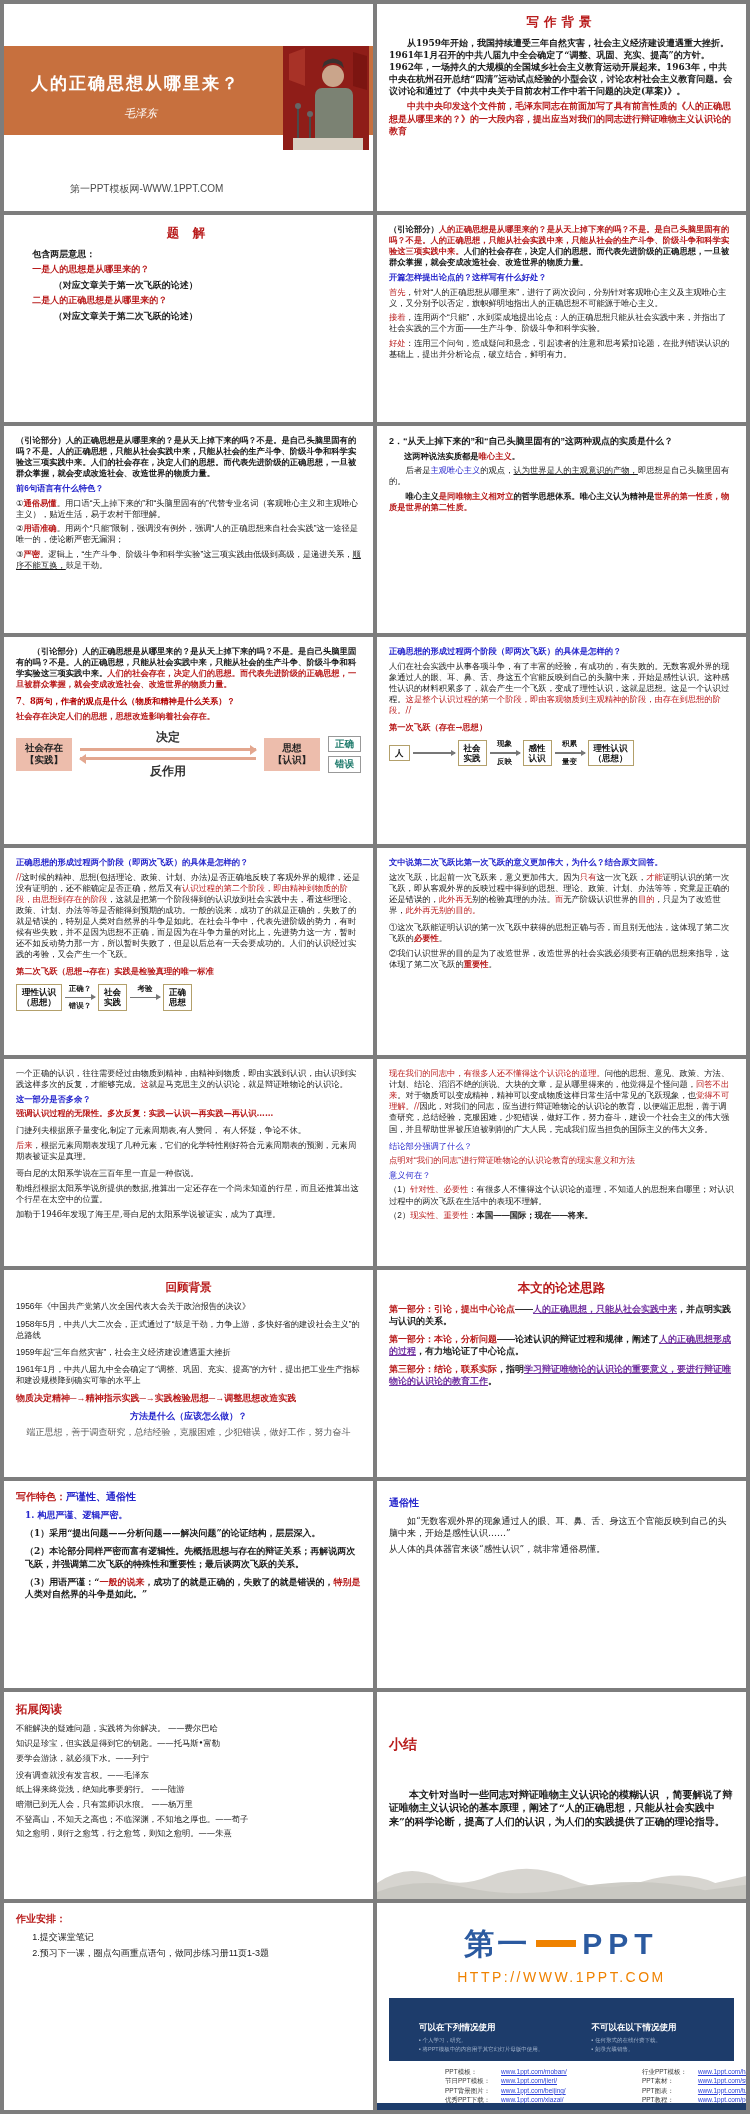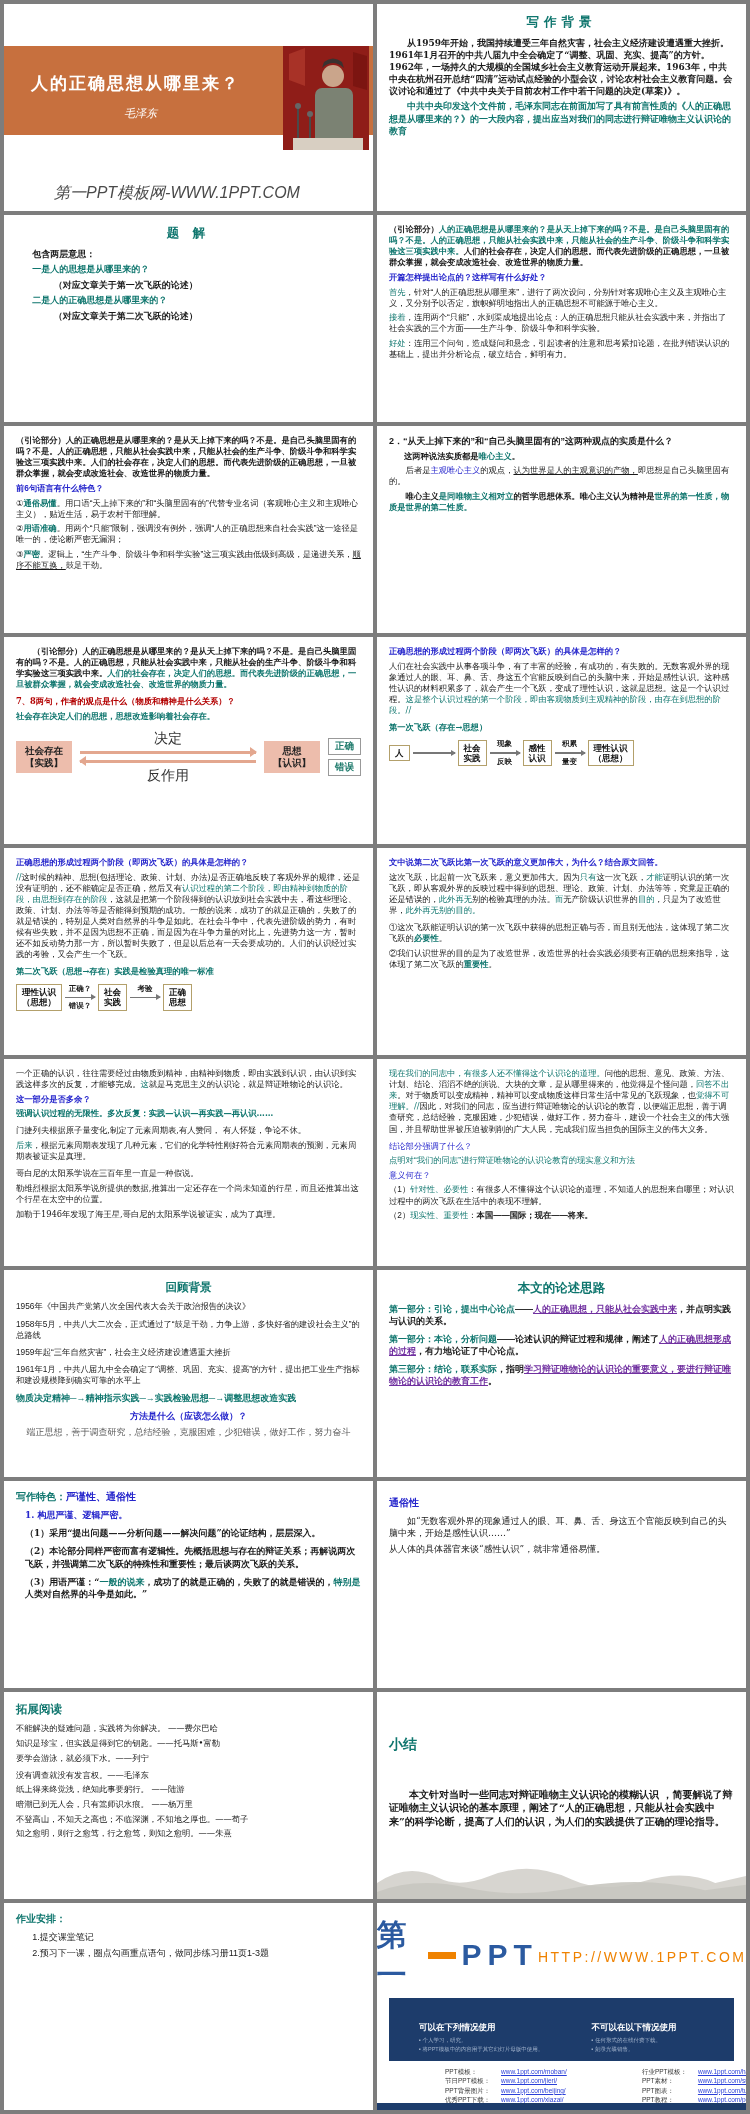--- a/index.html
+++ b/index.html
@@ -4,45 +4,45 @@
 <style>
   html,body{margin:0;padding:0;background:#7d7d7d;}
   .grid{width:750px;height:2114px;display:grid;grid-template-columns:1fr 1fr;
         grid-template-rows:repeat(10,1fr);gap:4px;background:#7d7d7d;padding:4px;
         box-sizing:border-box;font-family:"Liberation Sans",sans-serif;}
   section.slide{background:#fff;overflow:hidden;padding:9px 12px;font-size:8.3px;
         line-height:1.34;color:#1a1a1a;position:relative;box-sizing:border-box;}
   .blk{margin:0 0 3.5px;}
   .ttl{font-weight:bold;font-size:11px;margin:1px 0 6px;}
   .ctr{text-align:center}
-  .r{color:#0f766e}.dr{color:#b30000}.bl{color:#2626cc}.pu{color:#7030a0}.gy{color:#595959}
+  .r{color:#b91c1c}.dr{color:#b30000}.bl{color:#2626cc}.pu{color:#7030a0}.gy{color:#595959}
   .k{font-family:"DejaVu Serif","Liberation Serif",serif;}
   .b{font-weight:bold}.u{text-decoration:underline}
   .ind{text-indent:2em}.pl1{padding-left:1em}.pl2{padding-left:1.8em}.pl4{padding-left:4.2em}
   .mt{margin-top:6px}
   .sp{letter-spacing:5px}
   .fs9{font-size:9px}.fs10{font-size:10px}.fs11{font-size:11.5px}.fs12{font-size:12.5px}.fs13{font-size:14px}
 
   
   .s0{background:#f2f0ec;padding:0;}
   .s0 .banner{position:absolute;left:0;right:0;top:42px;height:89px;background:#c7703e;}
   .s0 .t{color:#fff;font-size:17px;font-weight:bold;letter-spacing:2px;padding:26px 0 0 27px;
          font-family:"DejaVu Serif","Liberation Serif",serif;}
   .s0 .a{color:#fff;font-size:11px;padding:12px 0 0 120px;font-style:italic;
          font-family:"DejaVu Serif","Liberation Serif",serif;}
   .s0 .photo{position:absolute;right:4px;top:42px;width:86px;height:104px;}
-  .s0 .site{position:absolute;left:50px;top:178px;color:#4a4a4a;font-size:16px;font-style:italic;}
+  .s0 .site{position:absolute;left:66px;top:178px;color:#4a4a4a;font-size:10px;}
 
   
   .dgA{display:flex;align-items:center;gap:8px;margin-top:7px;
        font-family:"DejaVu Serif","Liberation Serif",serif;}
   .dgA .bx{background:#edbdac;color:#222;font-weight:bold;text-align:center;
        padding:4px 9px;font-size:9.5px;line-height:1.3;font-family:Liberation Serif, serif;}
   .dgA .mid{display:flex;flex-direction:column;align-items:center;flex:1;}
-  .dgA .lbl{font-weight:normal;font-size:14px;color:#333;}
+  .dgA .lbl{font-weight:bold;font-size:12px;color:#333;}
   .arrR{width:100%;height:3px;background:#e3a78f;position:relative;margin:3px 0;}
   .arrR:after{content:"";position:absolute;right:-1px;top:-3.5px;width:0;height:0;
        border-left:7px solid #e3a78f;border-top:5px solid transparent;border-bottom:5px solid transparent;}
   .arrL{width:100%;height:3px;background:#e3a78f;position:relative;margin:3px 0;}
   .arrL:after{content:"";position:absolute;left:-1px;top:-3.5px;width:0;height:0;
        border-right:7px solid #e3a78f;border-top:5px solid transparent;border-bottom:5px solid transparent;}
   .dgA .chips{display:flex;flex-direction:column;gap:4px;}
   .chip{border:1px solid #999;color:#1d7a6b;font-weight:bold;padding:1px 6px;font-size:9.5px;background:#fff;}
 
   
@@ -56,21 +56,21 @@
   .aline:after{content:"";position:absolute;right:-1px;top:-2.8px;width:0;height:0;
        border-left:5px solid #777;border-top:3.5px solid transparent;border-bottom:3.5px solid transparent;}
 
   
   .s17{background:#f1efeb;}
   .mtn{position:absolute;left:0;right:0;bottom:0;width:100%;height:62px;}
   .s17 .blk{position:relative;z-index:1;margin-top:34px;}
 
   
   .s19{padding:0;background:#fff;}
-  .logo-area{height:86px;display:flex;flex-direction:row;align-items:center;justify-content:center;}
+  .logo-area{height:86px;display:flex;flex-direction:column;align-items:center;justify-content:center;}
   .logo-line{display:flex;align-items:center;gap:6px;}
   .ldi{color:#2b5aa0;font-size:30px;font-weight:bold;letter-spacing:3px;}
   .ldash{width:40px;height:7px;background:#ef8200;}
   .lppt{color:#2b5aa0;font-size:30px;font-weight:bold;letter-spacing:6px;}
   .lurl{color:#ef8200;font-size:14px;font-weight:normal;letter-spacing:2.5px;margin-top:4px;}
   .useband{background:#1d3c6b;display:flex;padding:22px 0 7px 0;}
   .usecol{flex:1;padding:2px 8px 0 30px;}
   .usetitle{color:#fff;font-weight:bold;font-size:8.5px;margin-bottom:3px;}
   .useitem{color:#9fb0c9;font-size:5.5px;line-height:1.6;}
   .linkcols{display:flex;padding:6px 0 0 0;}

